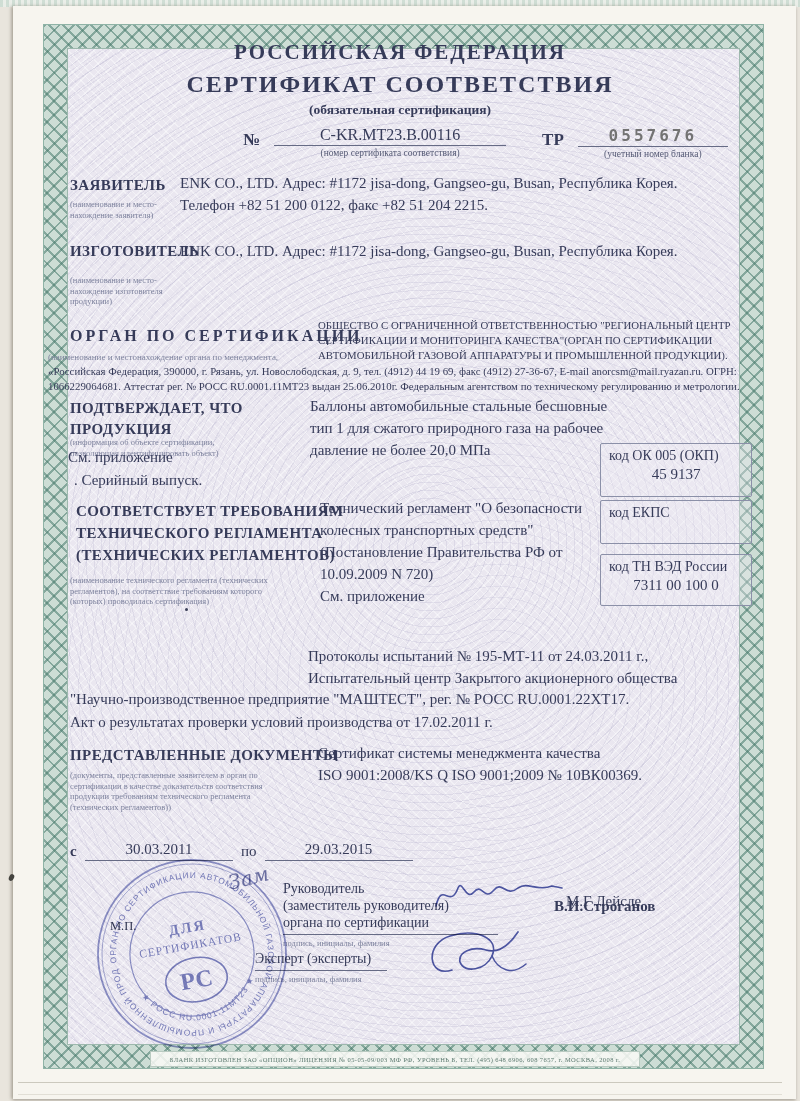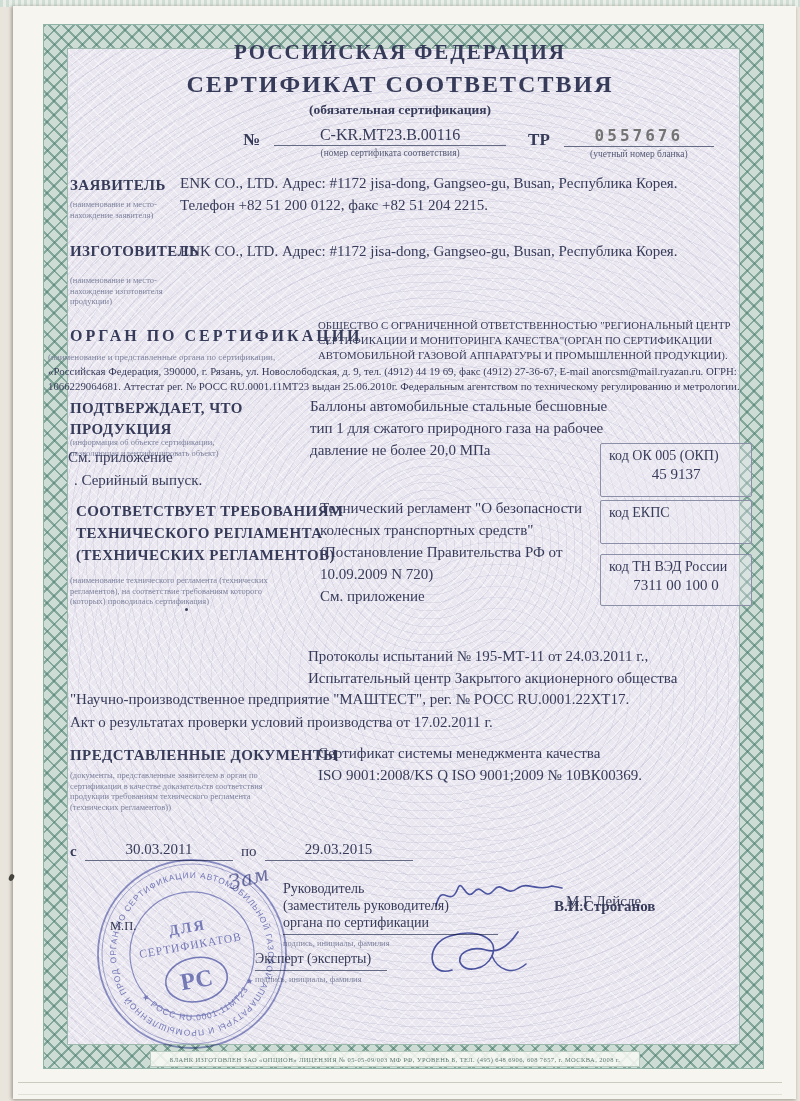--- a/index.html
+++ b/index.html
@@ -113,41 +113,41 @@
   <div class="abs center t-country">РОССИЙСКАЯ ФЕДЕРАЦИЯ</div>
   <div class="abs center t-title">СЕРТИФИКАТ СООТВЕТСТВИЯ</div>
   <div class="abs center t-sub">(обязательная сертификация)</div>
 
   <div class="abs num-row">
     <span class="num-sign">№</span>
     <div class="slot slot-cert">
       <div class="slot-val">C-KR.MT23.B.00116</div>
       <div class="slot-cap">(номер сертификата соответствия)</div>
     </div>
-    <span class="num-sign" style="margin-left:8px">ТР</span>
+    <span class="num-sign" style="margin-left:22px">ТР</span>
     <div class="slot slot-blank">
       <div class="slot-val red-num">0557676</div>
       <div class="slot-cap">(учетный номер бланка)</div>
     </div>
   </div>
 
   <div class="abs lbl" style="left:70px;top:177px;">ЗАЯВИТЕЛЬ</div>
   <div class="abs sublbl pre" style="left:70px;top:199px;">(наименование и место-
 нахождение заявителя)</div>
   <div class="abs val pre" style="left:180px;top:172px;width:575px;">ENK CO., LTD. Адрес: #1172 jisa-dong, Gangseo-gu, Busan, Республика Корея.
 Телефон +82 51 200 0122, факс +82 51 204 2215.</div>
 
   <div class="abs lbl" style="left:70px;top:243px;">ИЗГОТОВИТЕЛЬ</div>
   <div class="abs sublbl pre" style="left:70px;top:275px;">(наименование и место-
 нахождение изготовителя
 продукции)</div>
   <div class="abs val pre" style="left:180px;top:240px;width:575px;">ENK CO., LTD. Адрес: #1172 jisa-dong, Gangseo-gu, Busan, Республика Корея.</div>
 
   <div class="abs lbl" style="left:70px;top:327px;font-size:16px;letter-spacing:3px;">ОРГАН ПО СЕРТИФИКАЦИИ</div>
-  <div class="abs sublbl" style="left:48px;top:352px;font-size:9px;">(наименование и представленные органа по сертификации,</div>
+  <div class="abs sublbl" style="left:48px;top:352px;font-size:9px;">(наименование и местонахождение органа по менеджмента,</div>
   <div class="abs small-caps-txt" style="left:318px;top:318px;width:436px;">ОБЩЕСТВО С ОГРАНИЧЕННОЙ ОТВЕТСТВЕННОСТЬЮ "РЕГИОНАЛЬНЫЙ ЦЕНТР СЕРТИФИКАЦИИ И МОНИТОРИНГА КАЧЕСТВА"(ОРГАН ПО СЕРТИФИКАЦИИ АВТОМОБИЛЬНОЙ ГАЗОВОЙ АППАРАТУРЫ И ПРОМЫШЛЕННОЙ ПРОДУКЦИИ).</div>
   <div class="abs tiny-par" style="left:48px;top:364px;width:706px;">«Российская Федерация, 390000, г. Рязань, ул. Новослободская, д. 9, тел. (4912) 44 19 69, факс (4912) 27-36-67, E-mail anorcsm@mail.ryazan.ru. ОГРН: 1066229064681. Аттестат рег. № РОСС RU.0001.11МТ23 выдан 25.06.2010г. Федеральным агентством по техническому регулированию и метрологии.</div>
 
   <div class="abs lbl pre" style="left:70px;top:398px;line-height:21px;">ПОДТВЕРЖДАЕТ, ЧТО
 ПРОДУКЦИЯ</div>
   <div class="abs val pre" style="left:310px;top:395px;width:330px;">Баллоны автомобильные стальные бесшовные
 тип 1 для сжатого природного газа на рабочее
 давление не более 20,0 МПа</div>
   <div class="abs sublbl pre" style="left:70px;top:437px;">(информация об объекте сертификации,
 позволяющая идентифицировать объект)</div>

